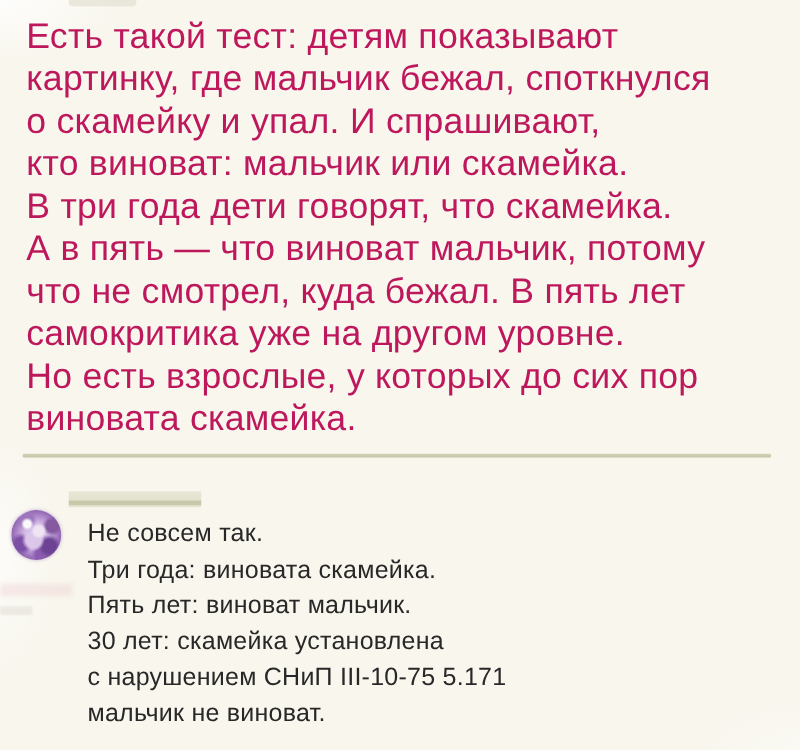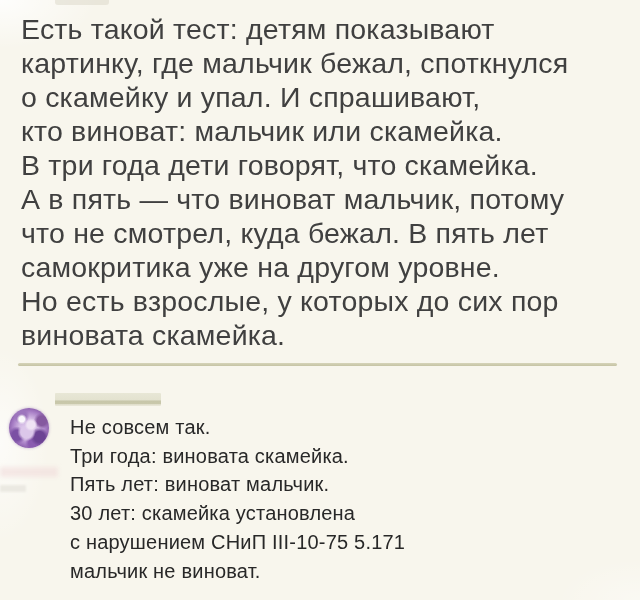--- a/index.html
+++ b/index.html
@@ -28,21 +28,21 @@
     border-radius: 0 0 3px 3px;
   }
 
   .post-text {
     position: absolute;
     left: 21px; top: 12px;
     width: 612px;
     font-size: 28.5px;
     line-height: 34px;
     letter-spacing: 0.2px;
-    color: #404040;
+    color: #be185d;
     white-space: pre-line;
   }
 
   .post-divider {
     position: absolute;
     left: 18px; top: 363px;
     width: 599px; height: 3px;
     background: linear-gradient(180deg, #d6d4b9 0%, #c5c3a4 100%);
     border-radius: 2px;
   }

